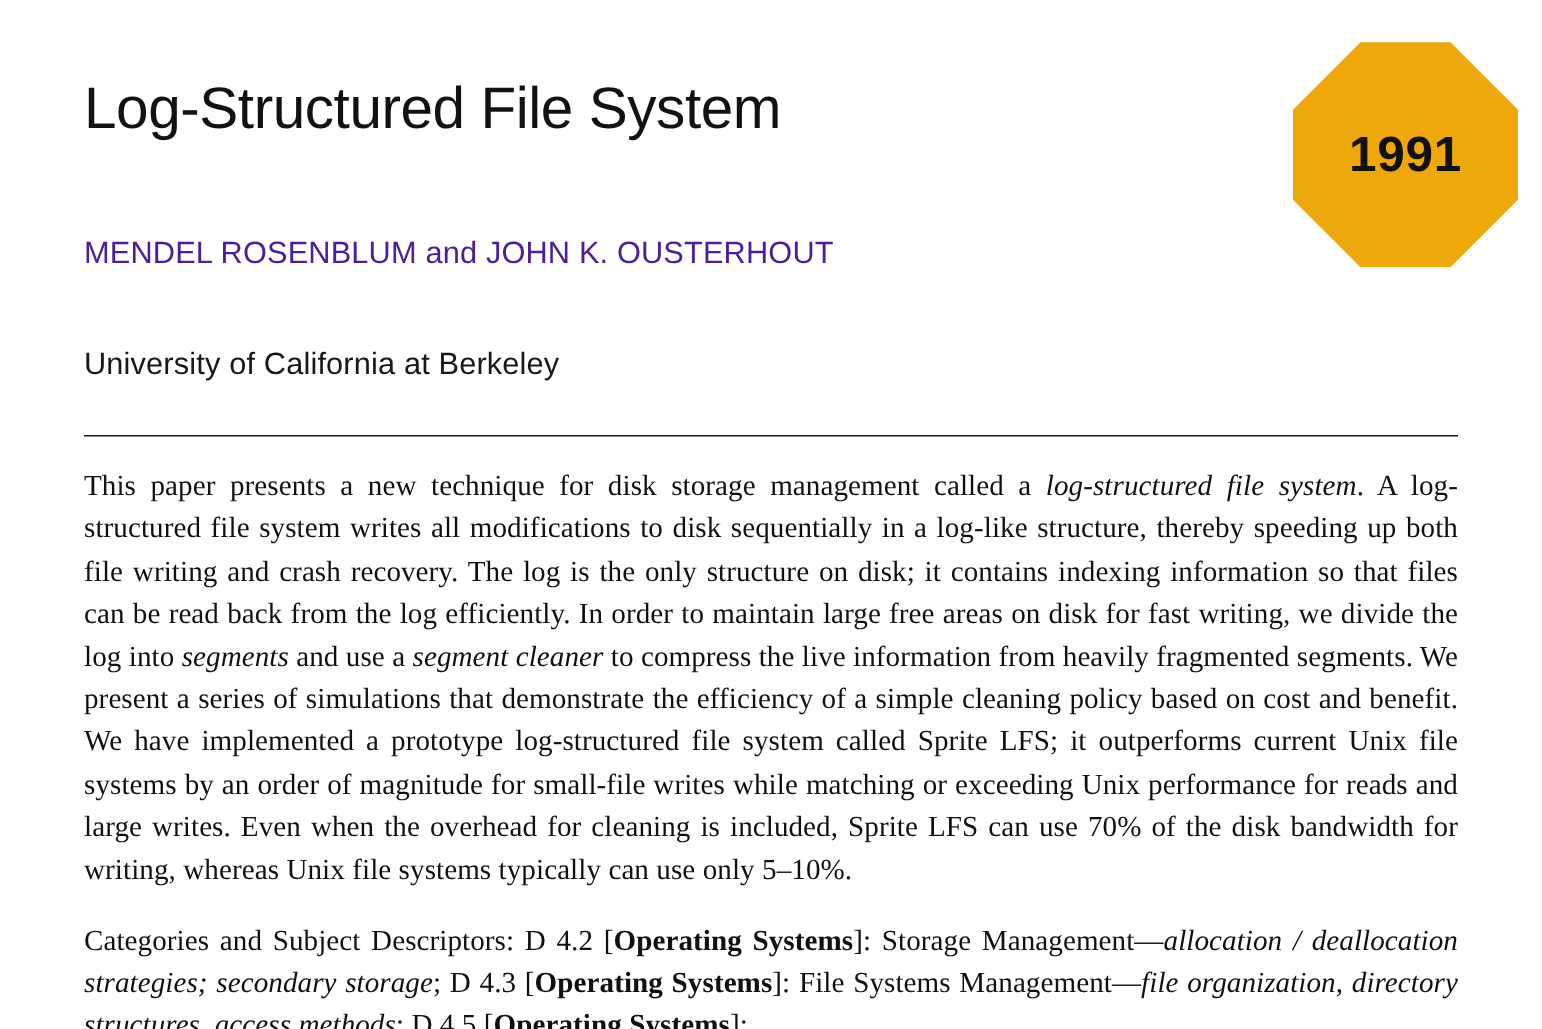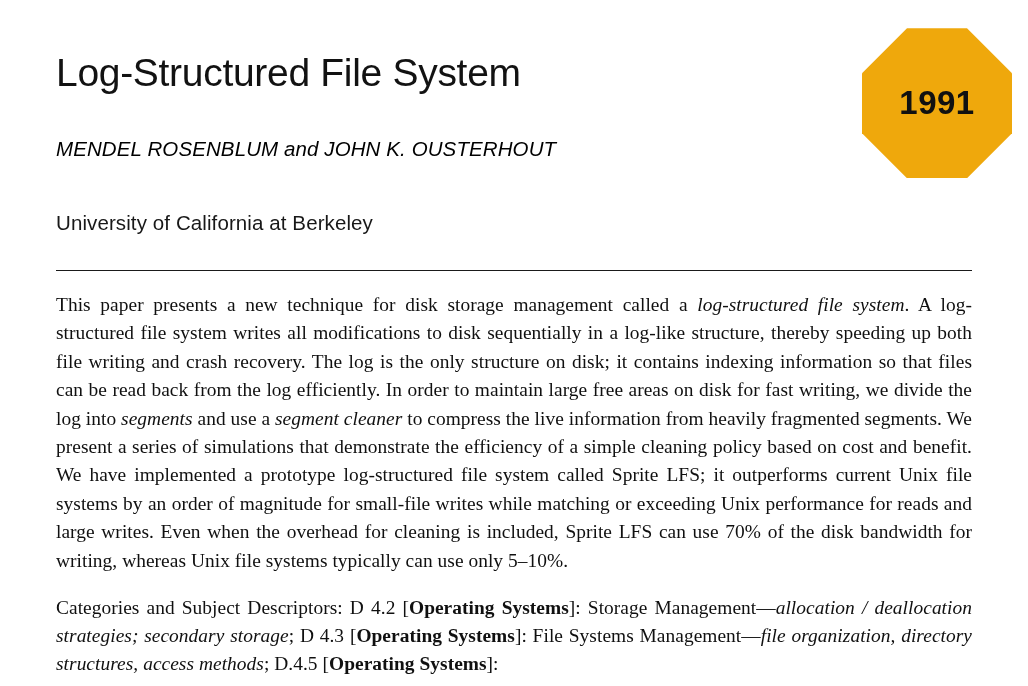--- a/index.html
+++ b/index.html
@@ -33,24 +33,23 @@
     max-width: 740px;
   }
   .title-line {
     display: block;
     white-space: nowrap;
   }
   .authors {
     font-family: "Liberation Sans", sans-serif;
     font-size: 20.5px;
     line-height: 1.45;
-    color: #000000;
-    margin-top: 36px;
+    color: #4c1d95;
+    margin-top: 56px;
     letter-spacing: 0.1px;
-    font-style: italic;
   }
   .affiliation {
     font-family: "Liberation Sans", sans-serif;
     font-size: 20.5px;
     line-height: 1.45;
     color: #181818;
     letter-spacing: 0.1px;
     margin-top: 44px;
   }
   .rule {

